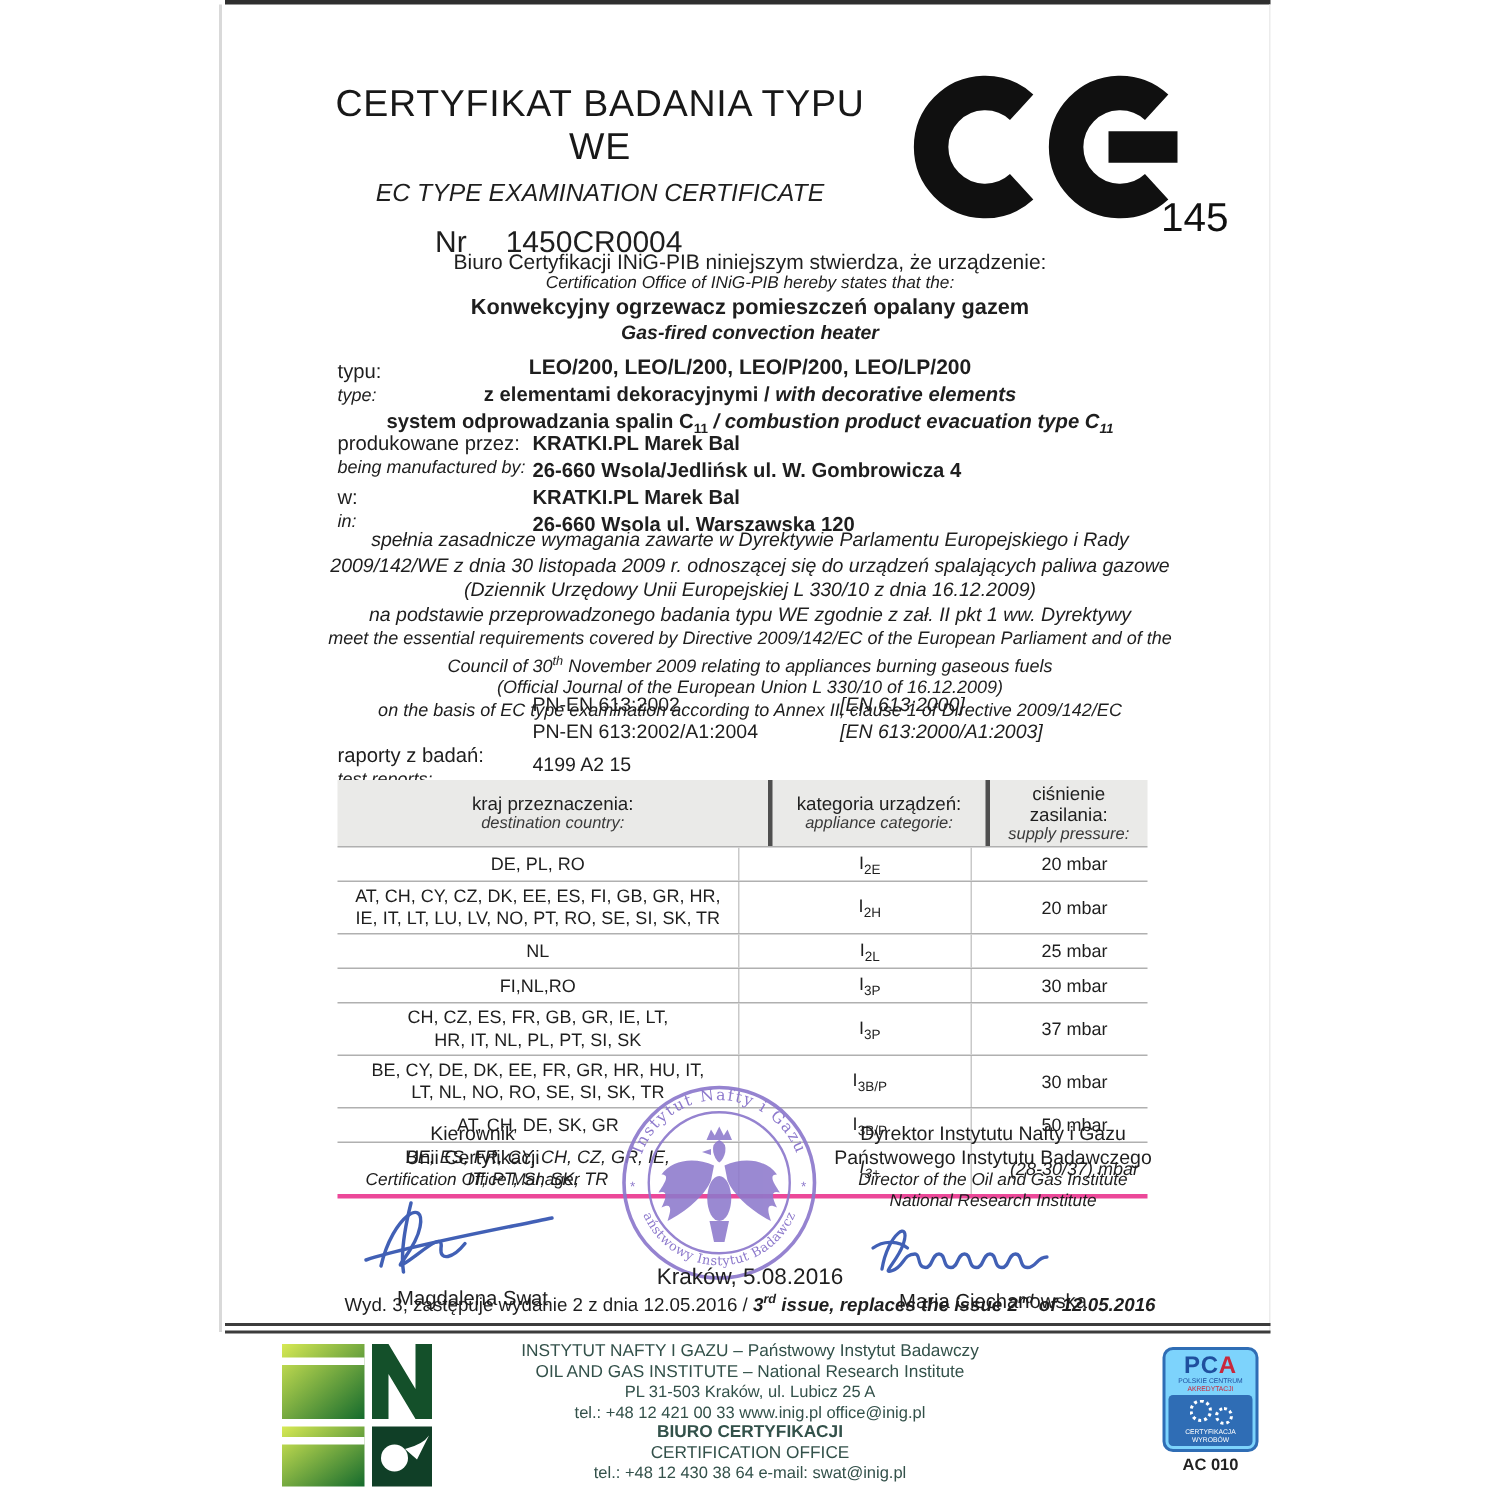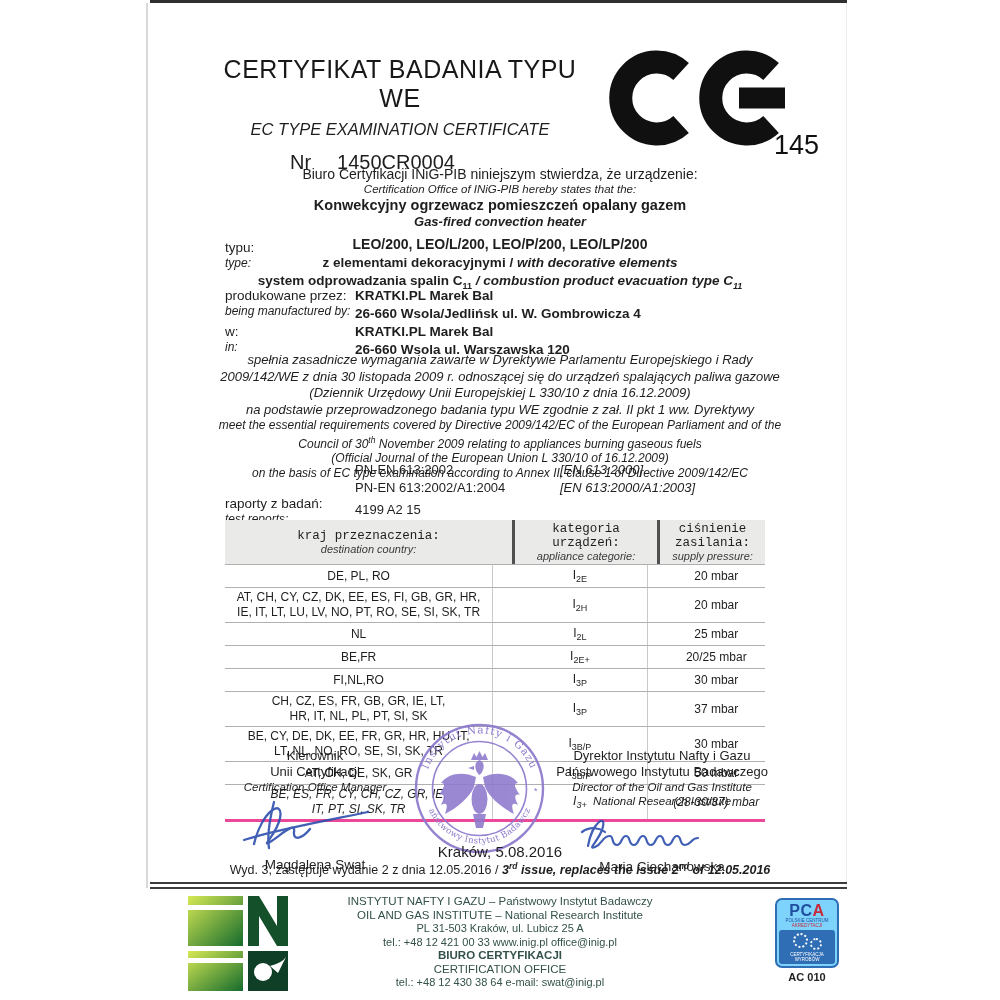--- a/index.html
+++ b/index.html
@@ -53,21 +53,21 @@
   .rep-val{position:absolute;left:205px;top:502px;font-size:13px;}
 
   
   .table{position:absolute;left:75px;top:520px;width:540px;font-size:12px;}
   .trow,.thead{display:flex;align-items:stretch;}
   .thead{background:#eaeae8;}
   .th,.td{box-sizing:border-box;display:flex;flex-direction:column;justify-content:center;
           text-align:center;padding:2px 4px;}
   .c1{width:290px;} .c2{width:145px;} .c3{width:105px;}
   .thead .c1,.thead .c2{border-right:3px solid #4f4f4f;}
-  .th .h-pl{font-size:12.5px;font-family:Liberation Mono, monospace;}
+  .th .h-pl{font-size:12.5px;}
   .th .h-en{font-size:11px;font-style:italic;color:#3a3a3a;}
   .trow{border-top:1px solid #b0b0b0;min-height:22px;gap:20px;}
   .trow:last-child{border-bottom:3px solid #ec4899;font-style:italic;}
   .trow .c1,.trow .c2{border-right:1px solid #c9c9c9;}
   .country-text{white-space:pre-line;line-height:15px;}
 
   
   .sig-left{position:absolute;left:55px;top:748px;width:220px;text-align:center;}
   .sig-right{position:absolute;left:372px;top:748px;width:280px;text-align:center;}
   .sig-line1{font-size:13px;line-height:16px;}
@@ -234,31 +234,20 @@
             <span class="country-text">NL</span>
           </div>
       <div class="td c2">
             <span><span class="cat-main">I</span><sub class="cat-sub">2L</sub></span>
           </div>
       <div class="td c3">
             <span class="pressure-text">25 mbar</span>
           </div>
     </div>
 
-    <div class="trow">
-      <div class="td c1">
-            <span class="country-text">BE,FR</span>
-          </div>
-      <div class="td c2">
-            <span><span class="cat-main">I</span><sub class="cat-sub">2E+</sub></span>
-          </div>
-      <div class="td c3">
-            <span class="pressure-text">20/25 mbar</span>
-          </div>
-    </div>
 
     <div class="trow">
       <div class="td c1">
             <span class="country-text">FI,NL,RO</span>
           </div>
       <div class="td c2">
             <span><span class="cat-main">I</span><sub class="cat-sub">3P</sub></span>
           </div>
       <div class="td c3">
             <span class="pressure-text">30 mbar</span>

